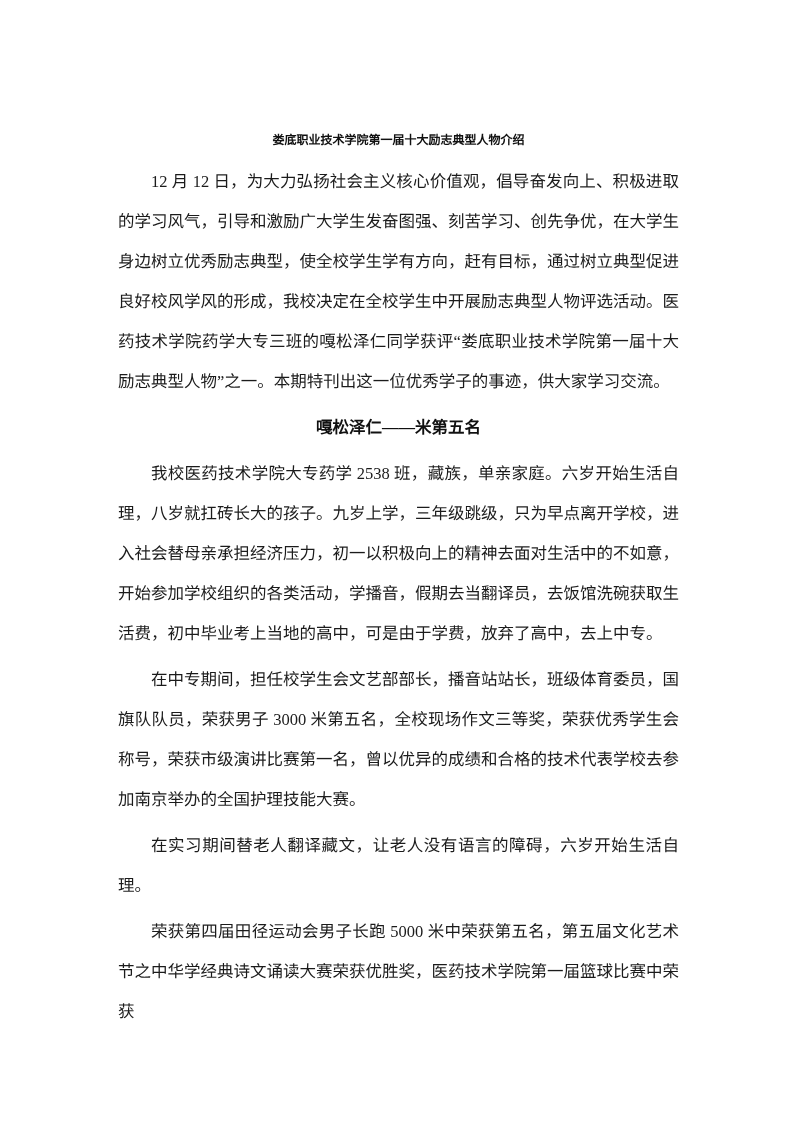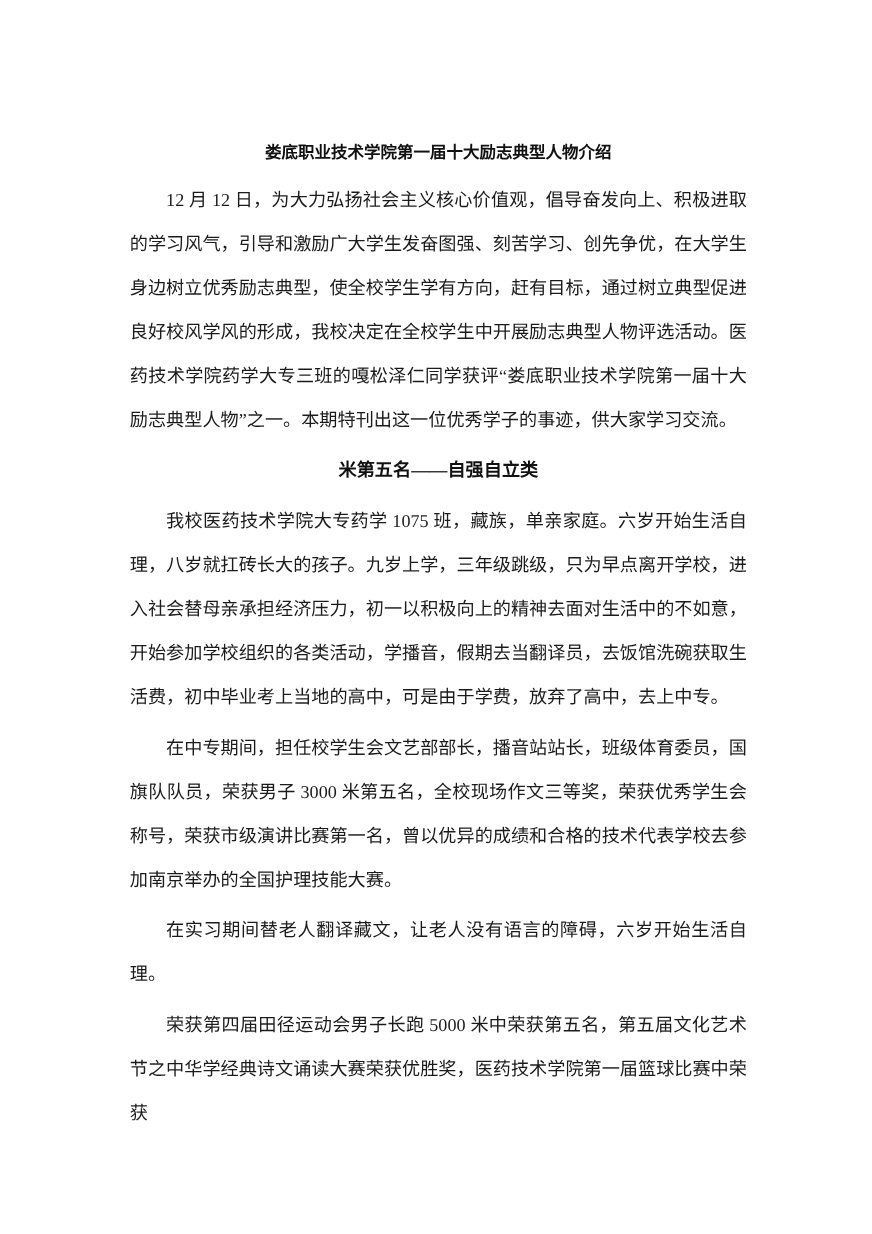--- a/index.html
+++ b/index.html
@@ -16,21 +16,21 @@
     background: #ffffff;
     overflow: hidden;
     padding: 120px 114px 20px 118px;
     font-family: "Liberation Serif", "DejaVu Serif", serif;
     color: #1b1b1b;
     font-size: 16.5px;
     line-height: 40px;
   }
   .doc-title {
     margin: 0 0 2px 0;
-    font-size: 15px;
+    font-size: 12px;
     font-weight: 700;
     text-align: center;
     color: #111111;
   }
   .section-heading {
     margin: 0 0 6px 0;
     font-size: 16.5px;
     font-weight: 700;
     text-align: center;
     color: #111111;
@@ -46,23 +46,23 @@
   }
 </style>
 </head>
 <body>
 
 <div class="page">
   <h1 class="doc-title">娄底职业技术学院第一届十大励志典型人物介绍</h1>
 
   <p class="para">12 月 12 日，为大力弘扬社会主义核心价值观，倡导奋发向上、积极进取的学习风气，引导和激励广大学生发奋图强、刻苦学习、创先争优，在大学生身边树立优秀励志典型，使全校学生学有方向，赶有目标，通过树立典型促进良好校风学风的形成，我校决定在全校学生中开展励志典型人物评选活动。医药技术学院药学大专三班的嘎松泽仁同学获评“娄底职业技术学院第一届十大励志典型人物”之一。本期特刊出这一位优秀学子的事迹，供大家学习交流。</p>
 
-  <h2 class="section-heading">米第五名——自强自立类</h2>
+  <h2 class="section-heading">嘎松泽仁——米第五名</h2>
 
-  <p class="para">我校医药技术学院大专药学 1075 班，藏族，单亲家庭。六岁开始生活自理，八岁就扛砖长大的孩子。九岁上学，三年级跳级，只为早点离开学校，进入社会替母亲承担经济压力，初一以积极向上的精神去面对生活中的不如意，开始参加学校组织的各类活动，学播音，假期去当翻译员，去饭馆洗碗获取生活费，初中毕业考上当地的高中，可是由于学费，放弃了高中，去上中专。</p>
+  <p class="para">我校医药技术学院大专药学 2538 班，藏族，单亲家庭。六岁开始生活自理，八岁就扛砖长大的孩子。九岁上学，三年级跳级，只为早点离开学校，进入社会替母亲承担经济压力，初一以积极向上的精神去面对生活中的不如意，开始参加学校组织的各类活动，学播音，假期去当翻译员，去饭馆洗碗获取生活费，初中毕业考上当地的高中，可是由于学费，放弃了高中，去上中专。</p>
 
   <p class="para">在中专期间，担任校学生会文艺部部长，播音站站长，班级体育委员，国旗队队员，荣获男子 3000 米第五名，全校现场作文三等奖，荣获优秀学生会称号，荣获市级演讲比赛第一名，曾以优异的成绩和合格的技术代表学校去参加南京举办的全国护理技能大赛。</p>
 
   <p class="para">在实习期间替老人翻译藏文，让老人没有语言的障碍，六岁开始生活自理。</p>
 
 
   <p class="para">荣获第四届田径运动会男子长跑 5000 米中荣获第五名，第五届文化艺术节之中华学经典诗文诵读大赛荣获优胜奖，医药技术学院第一届篮球比赛中荣获</p>
 </div>
 
 </body></html>

